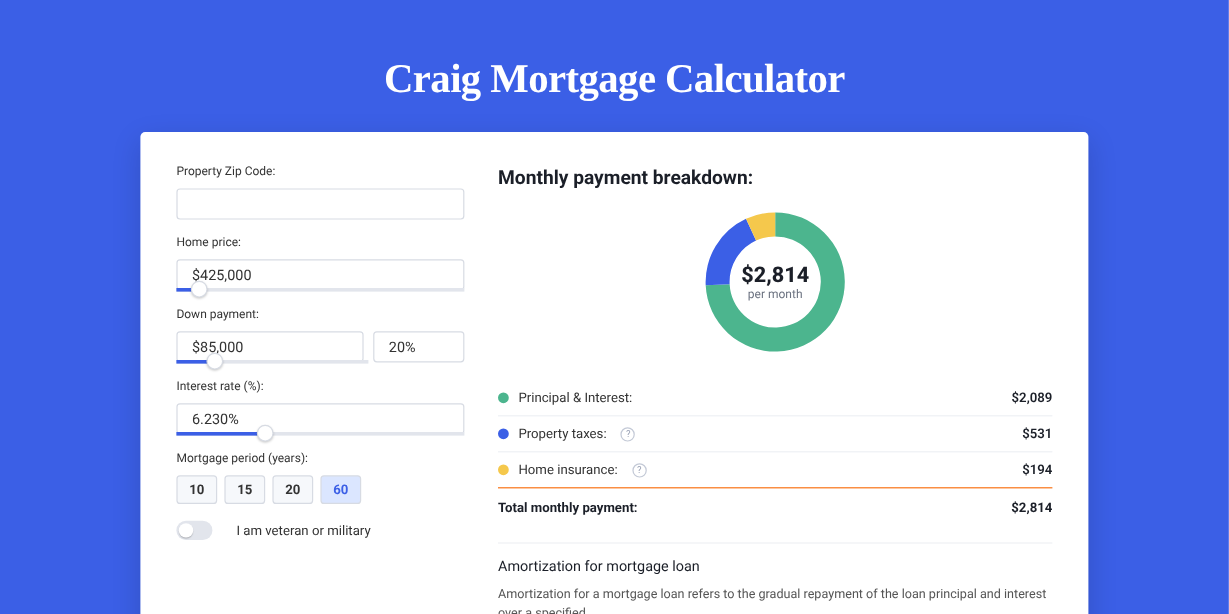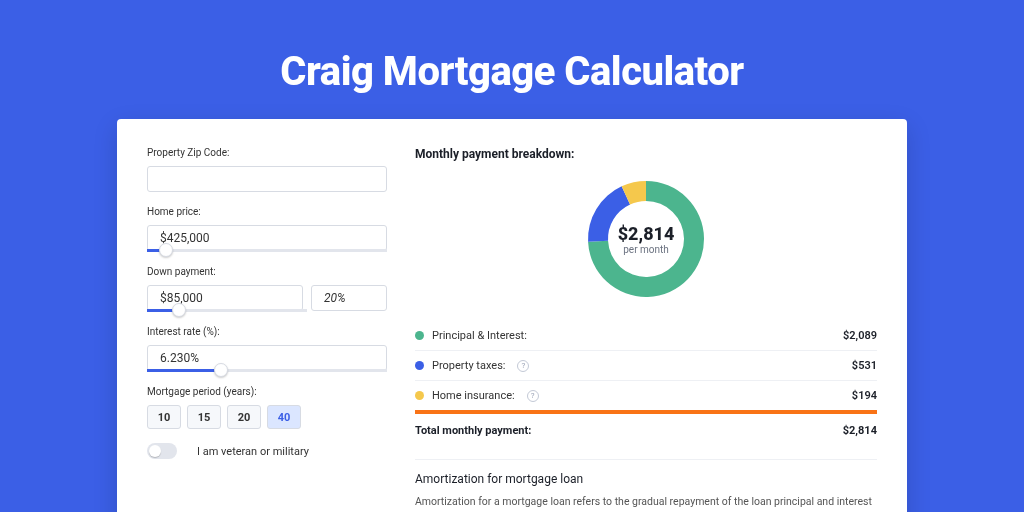--- a/index.html
+++ b/index.html
@@ -1,49 +1,49 @@
 <!DOCTYPE html>
 <html><head>
 <meta charset="utf-8">
 <style>
   * { box-sizing: border-box; margin: 0; padding: 0; font-family: -apple-system, BlinkMacSystemFont, "Segoe UI", Roboto, Helvetica, Arial, sans-serif; }
   body { background: #3b5fe6; width: 1024px; height: 512px; overflow: hidden; }
   .page-wrap { width: 1024px; height: 512px; position: relative; }
-  .page-title { color: #fff; font-size: 40px; font-weight: 800; text-align: center; padding: 48px 0 24px; letter-spacing: -0.5px; }
+  .page-title { color: #fff; font-size: 34px; font-weight: 800; text-align: center; padding: 48px 0 24px; letter-spacing: -0.5px; font-family: Liberation Serif, serif; }
   .card { background: #fff; width: 790px; margin: 0 auto; border-radius: 4px; padding: 28px 30px 40px 30px; display: flex; gap: 28px; box-shadow: 0 8px 24px rgba(0,0,0,0.15); }
   .left-col { width: 240px; flex: 0 0 240px; }
   .right-col { flex: 1; }
   .field-label { font-size: 10px; color: #333; margin-bottom: 8px; display: block; }
   .text-input { width: 100%; height: 26px; border: 1px solid #d7dbe3; border-radius: 3px; padding: 0 12px; font-size: 12px; color: #333; background: #fff; }
   .field-block { margin-bottom: 14px; position: relative; }
   .slider-track { height: 3px; background: #e2e5ec; position: relative; margin-top: -2px; }
   .slider-fill { position: absolute; left: 0; top: 0; height: 3px; background: #3b5fe6; }
   .slider-thumb { position: absolute; top: -6px; width: 14px; height: 14px; background: #fff; border: 1px solid #d7dbe3; border-radius: 50%; box-shadow: 0 1px 2px rgba(0,0,0,0.2); transform: translateX(-50%); }
   .dp-row { display: flex; gap: 8px; }
   .dp-row .text-input:first-child { flex: 1; }
-  .dp-row .text-input:last-child { width: 76px; flex: 0 0 76px; font-style: italic; }
+  .dp-row .text-input:last-child { width: 76px; flex: 0 0 76px; }
   .period-row { display: flex; gap: 6px; }
   .period-btn { width: 34px; height: 24px; border: 1px solid #d7dbe3; border-radius: 3px; background: #f6f8fb; font-size: 11px; font-weight: 700; color: #333; display: flex; align-items: center; justify-content: center; cursor: pointer; }
   .period-btn.active { background: #dbe6ff; color: #3b5fe6; }
   .toggle-row { display: flex; align-items: center; gap: 20px; margin-top: 8px; }
   .toggle { width: 30px; height: 16px; background: #e2e5ec; border-radius: 999px; position: relative; }
   .toggle-knob { width: 12px; height: 12px; background: #fff; border-radius: 50%; position: absolute; top: 2px; left: 2px; box-shadow: 0 1px 1px rgba(0,0,0,0.2); }
   .toggle-label { font-size: 11px; color: #333; }
-  .section-title { font-size: 12px; font-weight: 700; color: #1b1f28; margin-bottom: 14px; }
+  .section-title { font-size: 16px; font-weight: 700; color: #1b1f28; margin-bottom: 14px; }
   .donut-wrap { display: flex; justify-content: center; margin-bottom: 18px; position: relative; }
   .donut-center { position: absolute; top: 50%; left: 50%; transform: translate(-50%,-50%); text-align: center; }
   .donut-amount { font-size: 18px; font-weight: 800; color: #1b1f28; }
   .donut-sub { font-size: 10px; color: #6b7280; }
   .legend-row { display: flex; align-items: center; justify-content: space-between; padding: 8px 0; border-top: 1px solid #eef0f4; }
   .legend-row:first-of-type { border-top: none; }
   .legend-left { display: flex; align-items: center; gap: 8px; }
   .legend-dot { width: 9px; height: 9px; border-radius: 50%; }
   .legend-label { font-size: 11px; color: #333; }
   .legend-value { font-size: 11px; color: #1b1f28; font-weight: 600; }
-  .total-row { display: flex; justify-content: space-between; padding: 10px 0 16px; border-top: 4px solid #f97316; }
+  .total-row { display: flex; justify-content: space-between; padding: 10px 0 16px; border-top: 1px solid #f97316; }
   .total-label { font-size: 11px; font-weight: 700; color: #1b1f28; }
   .total-value { font-size: 11px; font-weight: 700; color: #1b1f28; }
   .amort-title { font-size: 12px; font-weight: 400; color: #1b1f28; margin: 10px 0 8px; }
   .amort-desc { font-size: 10.5px; color: #555; line-height: 1.5; }
   .info-icon { display: inline-flex; width: 12px; height: 12px; border: 1px solid #c3c9d6; border-radius: 50%; align-items: center; justify-content: center; font-size: 8px; color: #9aa2b5; margin-left: 4px; }
   .hr { height: 1px; background: #eef0f4; margin: 6px 0 12px; }
 </style>
 </head>
 <body>
 
@@ -88,21 +88,21 @@
           <div class="slider-thumb" id="rt-thumb" style="left: 31%;"></div>
         </div>
       </div>
 
       <div class="field-block">
         <label class="field-label">Mortgage period (years):</label>
         <div class="period-row" id="period-row">
             <div class="period-btn">10</div>
             <div class="period-btn">15</div>
             <div class="period-btn">20</div>
-            <div class="period-btn active">40</div>
+            <div class="period-btn active">60</div>
           </div>
       </div>
 
       <div class="toggle-row">
         <div class="toggle">
           <div class="toggle-knob"></div>
         </div>
         <span class="toggle-label">I am veteran or military</span>
       </div>
 

